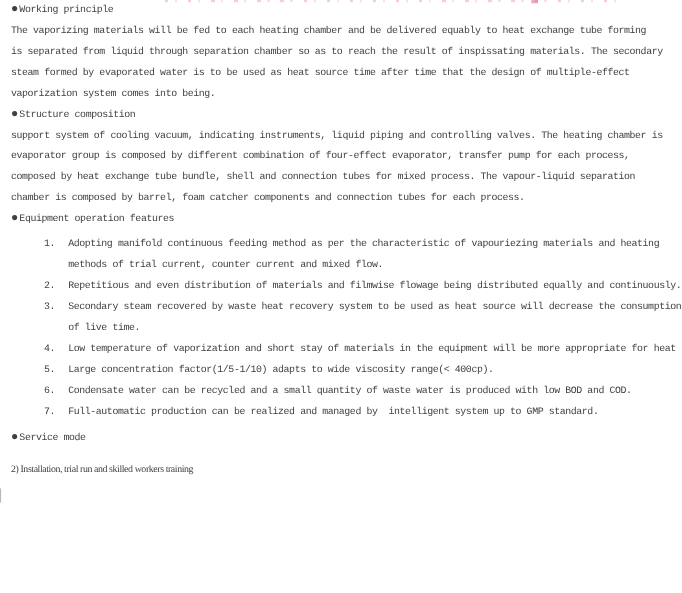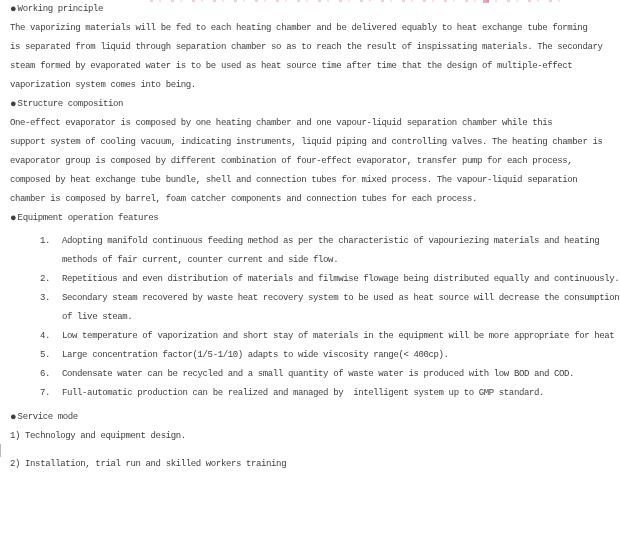--- a/index.html
+++ b/index.html
@@ -16,21 +16,21 @@
   }
   .doc { padding:0 0 0 10px; }
   .ln, .hd { margin:0; line-height:19px; white-space:pre; }
   .hd { font-weight:normal; font-size:9px; display:flex; align-items:center; }
   .bullet { font-size:11px; line-height:19px; margin-right:1px; letter-spacing:0; }
   .list { margin-top:4px; }
   .li { display:flex; margin-left:30px; }
   .num { flex:0 0 22px; width:22px; line-height:19px; }
   .li-lines { flex:1 1 auto; }
   .svc-head { margin-top:5px; }
-  .svc-item2 { margin-top:9px; }
+  .svc-item2 { margin-top:9px;font-family:Liberation Serif, serif; }
   
   .clipped-top {
     position:absolute; top:0; left:150px; width:412px; height:2px;
     background:repeating-linear-gradient(90deg,
       rgba(232,128,158,0.40) 0 3px, rgba(232,128,158,0) 3px 9px,
       rgba(232,128,158,0.25) 9px 11px, rgba(232,128,158,0) 11px 21px);
   }
   .clipped-top-dot {
     position:absolute; top:0; left:483px; width:6px; height:3px;
     background:rgba(224,96,134,0.55);
@@ -52,51 +52,50 @@
   <section>
     <h2 class="hd"><span class="bullet">●</span><span>Working principle</span></h2>
     <p class="ln">The vaporizing materials will be fed to each heating chamber and be delivered equably to heat exchange tube forming</p>
     <p class="ln">is separated from liquid through separation chamber so as to reach the result of inspissating materials. The secondary</p>
     <p class="ln">steam formed by evaporated water is to be used as heat source time after time that the design of multiple-effect</p>
     <p class="ln">vaporization system comes into being.</p>
   </section>
 
   <section>
     <h2 class="hd"><span class="bullet">●</span><span>Structure composition</span></h2>
-    <p class="ln">One-effect evaporator is composed by one heating chamber and one vapour-liquid separation chamber while this</p>
     <p class="ln">support system of cooling vacuum, indicating instruments, liquid piping and controlling valves. The heating chamber is</p>
     <p class="ln">evaporator group is composed by different combination of four-effect evaporator, transfer pump for each process,</p>
     <p class="ln">composed by heat exchange tube bundle, shell and connection tubes for mixed process. The vapour-liquid separation</p>
     <p class="ln">chamber is composed by barrel, foam catcher components and connection tubes for each process.</p>
   </section>
 
   <section>
     <h2 class="hd"><span class="bullet">●</span><span>Equipment operation features</span></h2>
     <div class="list">
 
       <div class="li">
         <span class="num">1.</span>
         <div class="li-lines">
           <p class="ln">Adopting manifold continuous feeding method as per the characteristic of vapouriezing materials and heating</p>
-          <p class="ln">methods of fair current, counter current and side flow.</p>
+          <p class="ln">methods of trial current, counter current and mixed flow.</p>
         </div>
       </div>
 
       <div class="li">
         <span class="num">2.</span>
         <div class="li-lines">
           <p class="ln">Repetitious and even distribution of materials and filmwise flowage being distributed equally and continuously.</p>
         </div>
       </div>
 
       <div class="li">
         <span class="num">3.</span>
         <div class="li-lines">
           <p class="ln">Secondary steam recovered by waste heat recovery system to be used as heat source will decrease the consumption</p>
-          <p class="ln">of live steam.</p>
+          <p class="ln">of live time.</p>
         </div>
       </div>
 
       <div class="li">
         <span class="num">4.</span>
         <div class="li-lines">
           <p class="ln">Low temperature of vaporization and short stay of materials in the equipment will be more appropriate for heat</p>
         </div>
       </div>
 
@@ -119,17 +118,16 @@
         <div class="li-lines">
           <p class="ln">Full-automatic production can be realized and managed by  intelligent system up to GMP standard.</p>
         </div>
       </div>
 
     </div>
   </section>
 
   <section>
     <h2 class="hd svc-head"><span class="bullet">●</span><span>Service mode</span></h2>
-    <p class="ln">1) Technology and equipment design.</p>
     <p class="ln svc-item2">2) Installation, trial run and skilled workers training</p>
   </section>
 
 </main>
 
 </body></html>

